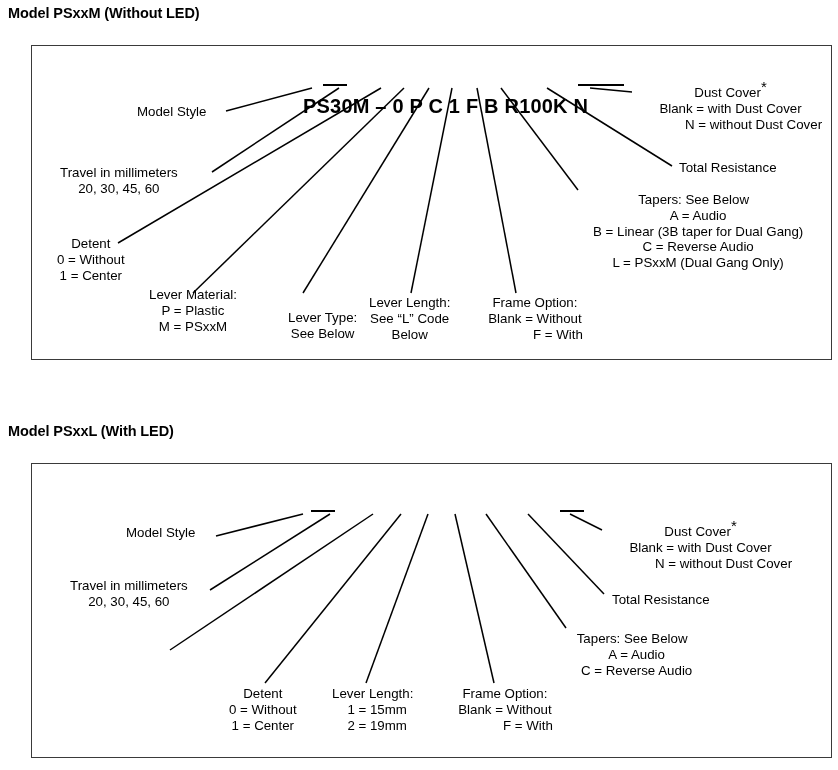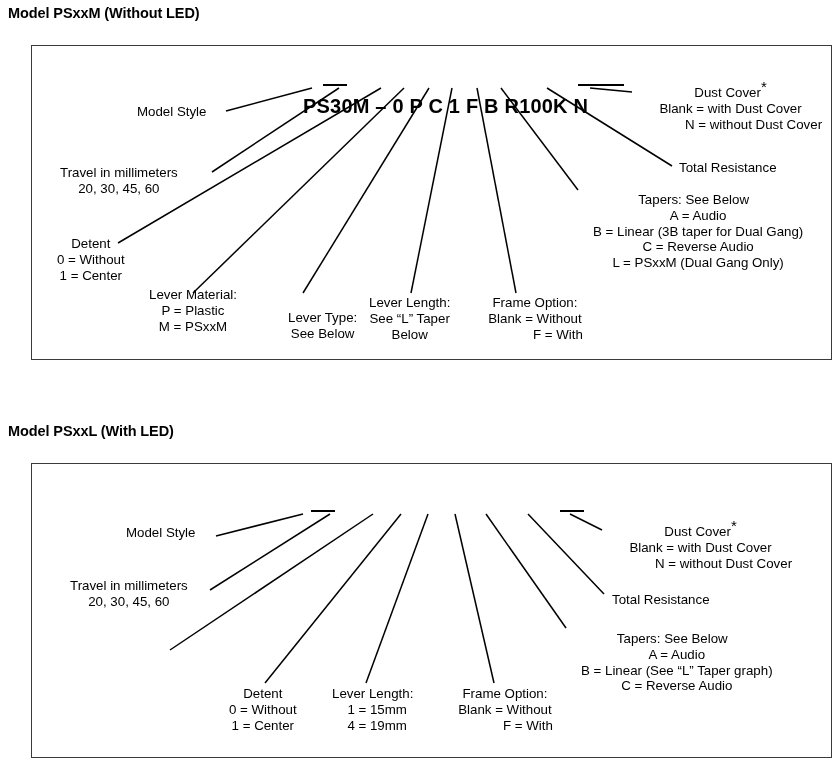--- a/index.html
+++ b/index.html
@@ -134,21 +134,21 @@
     <span class="sub">M = PSxxM</span>
   </div>
 
   <div class="callout" style="left:267px; top:310px;margin-left:21px;">
     <span class="sub">Lever Type:</span>
     <span class="sub">See Below</span>
   </div>
 
   <div class="callout" style="left:369px; top:295px;">
     <span class="sub">Lever Length:</span>
-    <span class="sub">See “L” Taper</span>
+    <span class="sub">See “L” Code</span>
     <span class="sub">Below</span>
   </div>
 
   <div class="callout" style="left:487px; top:295px;">
     <span class="sub">Frame Option:</span>
     <span class="sub">Blank = Without</span>
     <span class="sub indent2">F = With</span>
   </div>
 
   <div class="callout" style="left:584px; top:192px;">
@@ -211,33 +211,32 @@
 
   <div class="callout" style="left:229px; top:686px;">
     <span class="sub">Detent</span>
     <span class="sub">0 = Without</span>
     <span class="sub">1 = Center</span>
   </div>
 
   <div class="callout" style="left:332px; top:686px;">
     <span class="sub">Lever Length:</span>
     <span class="sub indent">1 = 15mm</span>
-    <span class="sub indent">4 = 19mm</span>
+    <span class="sub indent">2 = 19mm</span>
   </div>
 
   <div class="callout" style="left:457px; top:686px;">
     <span class="sub">Frame Option:</span>
     <span class="sub">Blank = Without</span>
     <span class="sub indent2">F = With</span>
   </div>
 
   <div class="callout" style="left:572px; top:631px;">
     <span class="sub">Tapers: See Below</span>
     <span class="sub indent">A = Audio</span>
-    <span class="sub indent">B = Linear (See “L” Taper graph)</span>
     <span class="sub indent">C = Reverse Audio</span>
   </div>
 
   <div class="callout" style="left:612px; top:592px;">
     <span class="sub">Total Resistance</span>
   </div>
 
   <div class="callout" style="left:609px; top:524px;">
     <span class="sub"><span>Dust Cover</span><span class="asterisk">*</span></span>
     <span class="sub">Blank = with Dust Cover</span>

